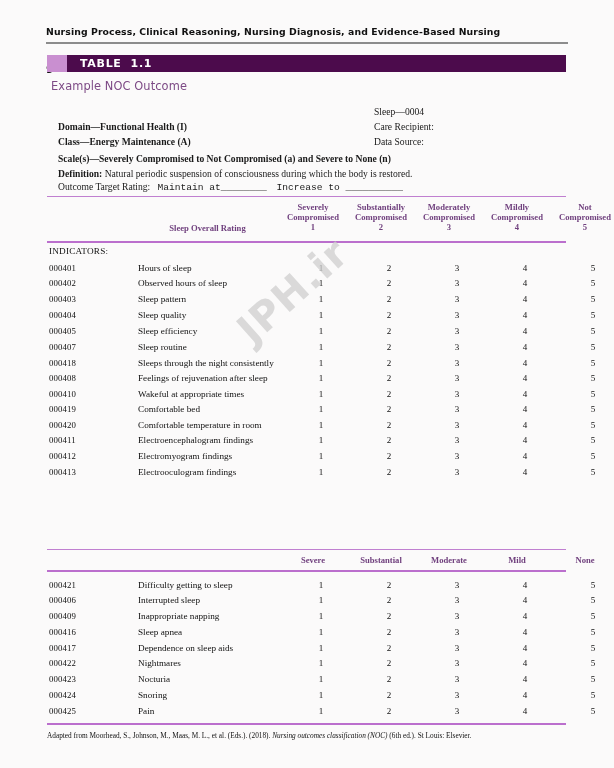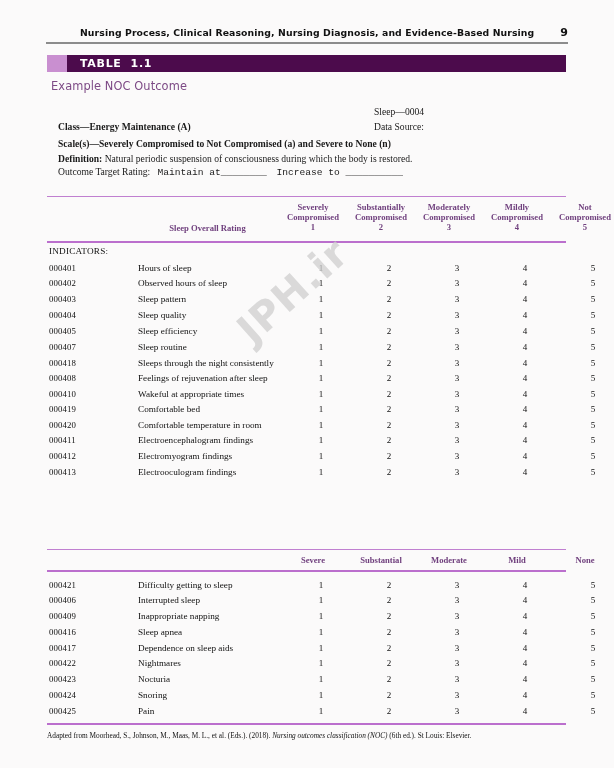--- a/index.html
+++ b/index.html
@@ -26,20 +26,21 @@
   
   .runhead {
     position: absolute;
     top: 26px;
     left: 46px;
     right: 46px;
     display: flex;
     align-items: baseline;
     justify-content: flex-end;
     gap: 26px;
+    flex-direction: column;
   }
   .runhead-title {
     font-family: "DejaVu Sans", sans-serif;
     font-size: 9.3px;
     font-weight: bold;
     letter-spacing: .1px;
     color: #111;
     white-space: nowrap;
   }
   .runhead-folio {
@@ -254,20 +255,24 @@
     </div>
   </div>
 
   <div class="table-title">Example NOC Outcome</div>
 
   <div class="meta">
     <div class="meta-row">
       <span class="meta-right">Sleep—0004</span>
     </div>
     <div class="meta-row">
+      <span class="meta-left b">Domain—Functional Health (I)</span>
+      <span class="meta-right">Care Recipient:</span>
+    </div>
+    <div class="meta-row">
       <span class="meta-left b">Class—Energy Maintenance (A)</span>
       <span class="meta-right">Data Source:</span>
     </div>
     <div class="meta-line b">Scale(s)—Severely Compromised to Not Compromised (a) and Severe to None (n)</div>
     <div class="meta-line tight">
       <span class="b">Definition:</span>
       <span>Natural periodic suspension of consciousness during which the body is restored.</span>
     </div>
     <div class="meta-line tight">
       <span>Outcome Target Rating:</span>

